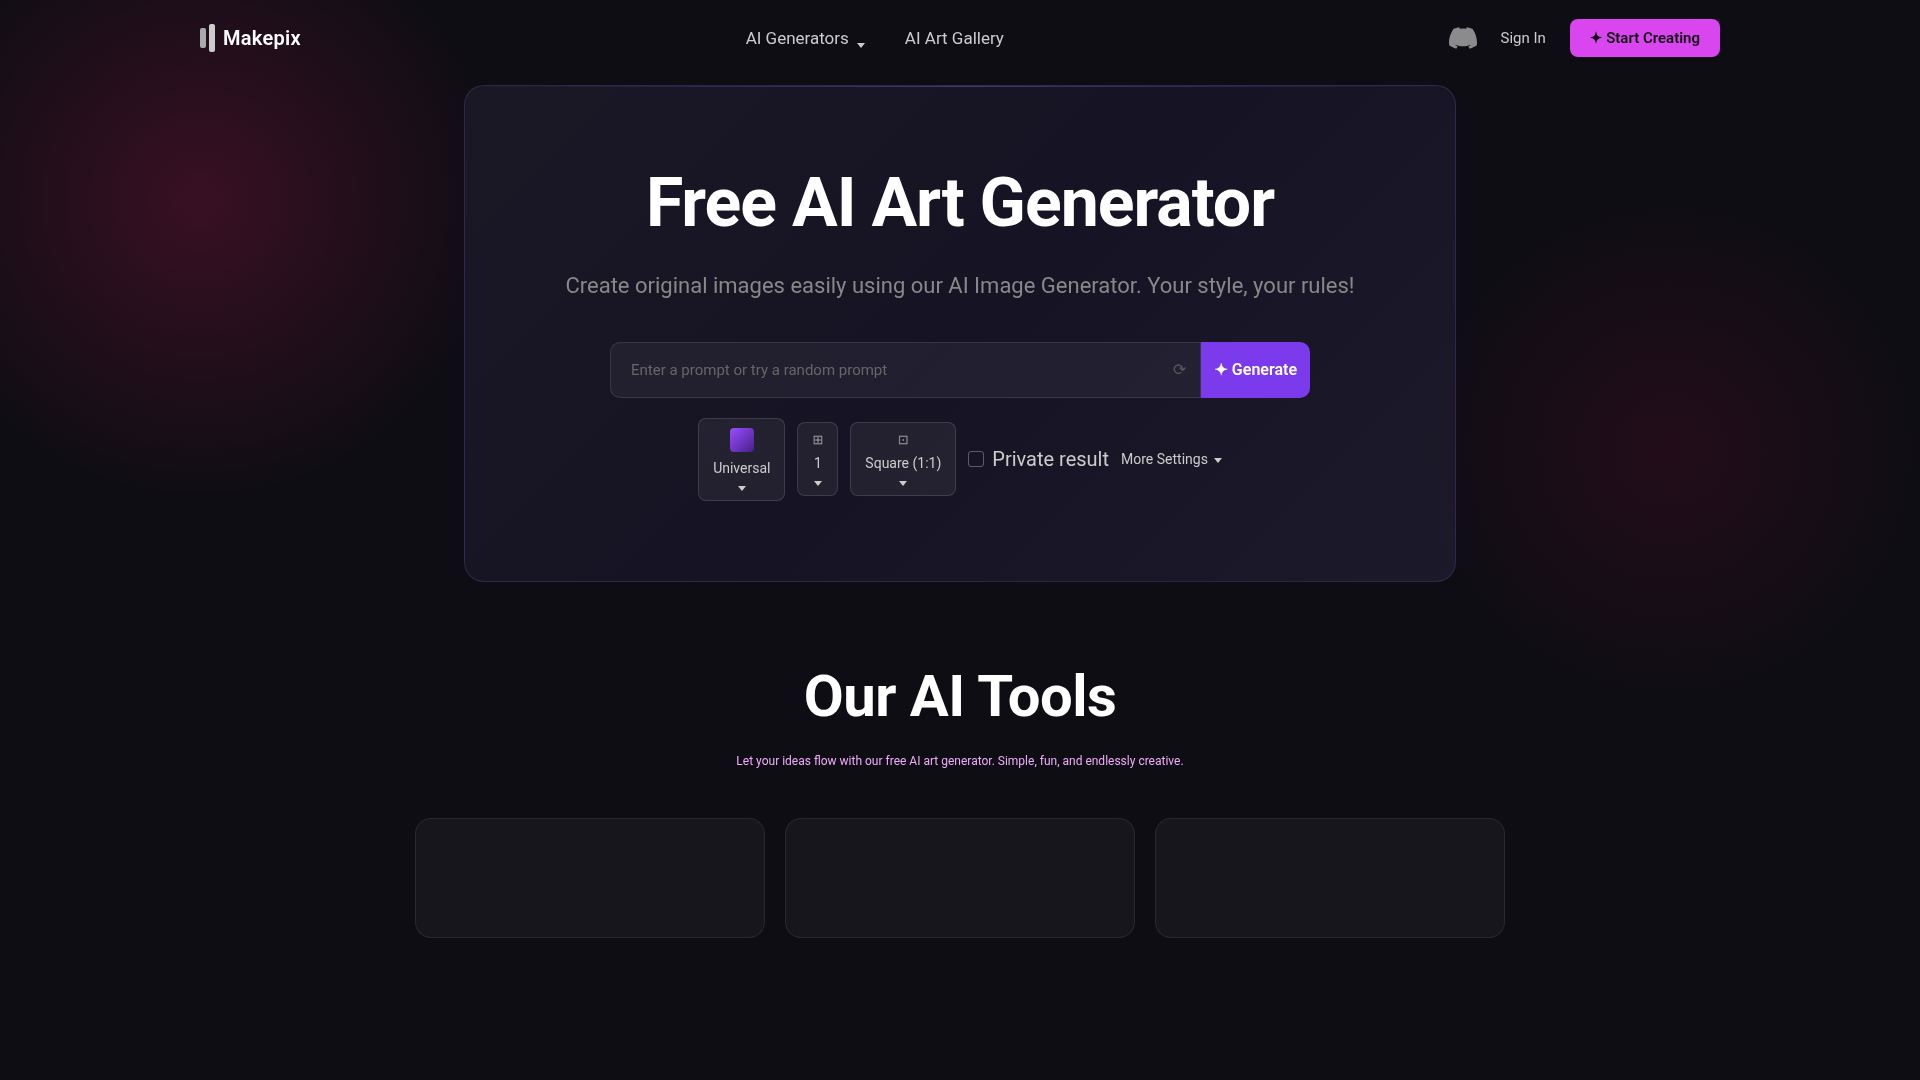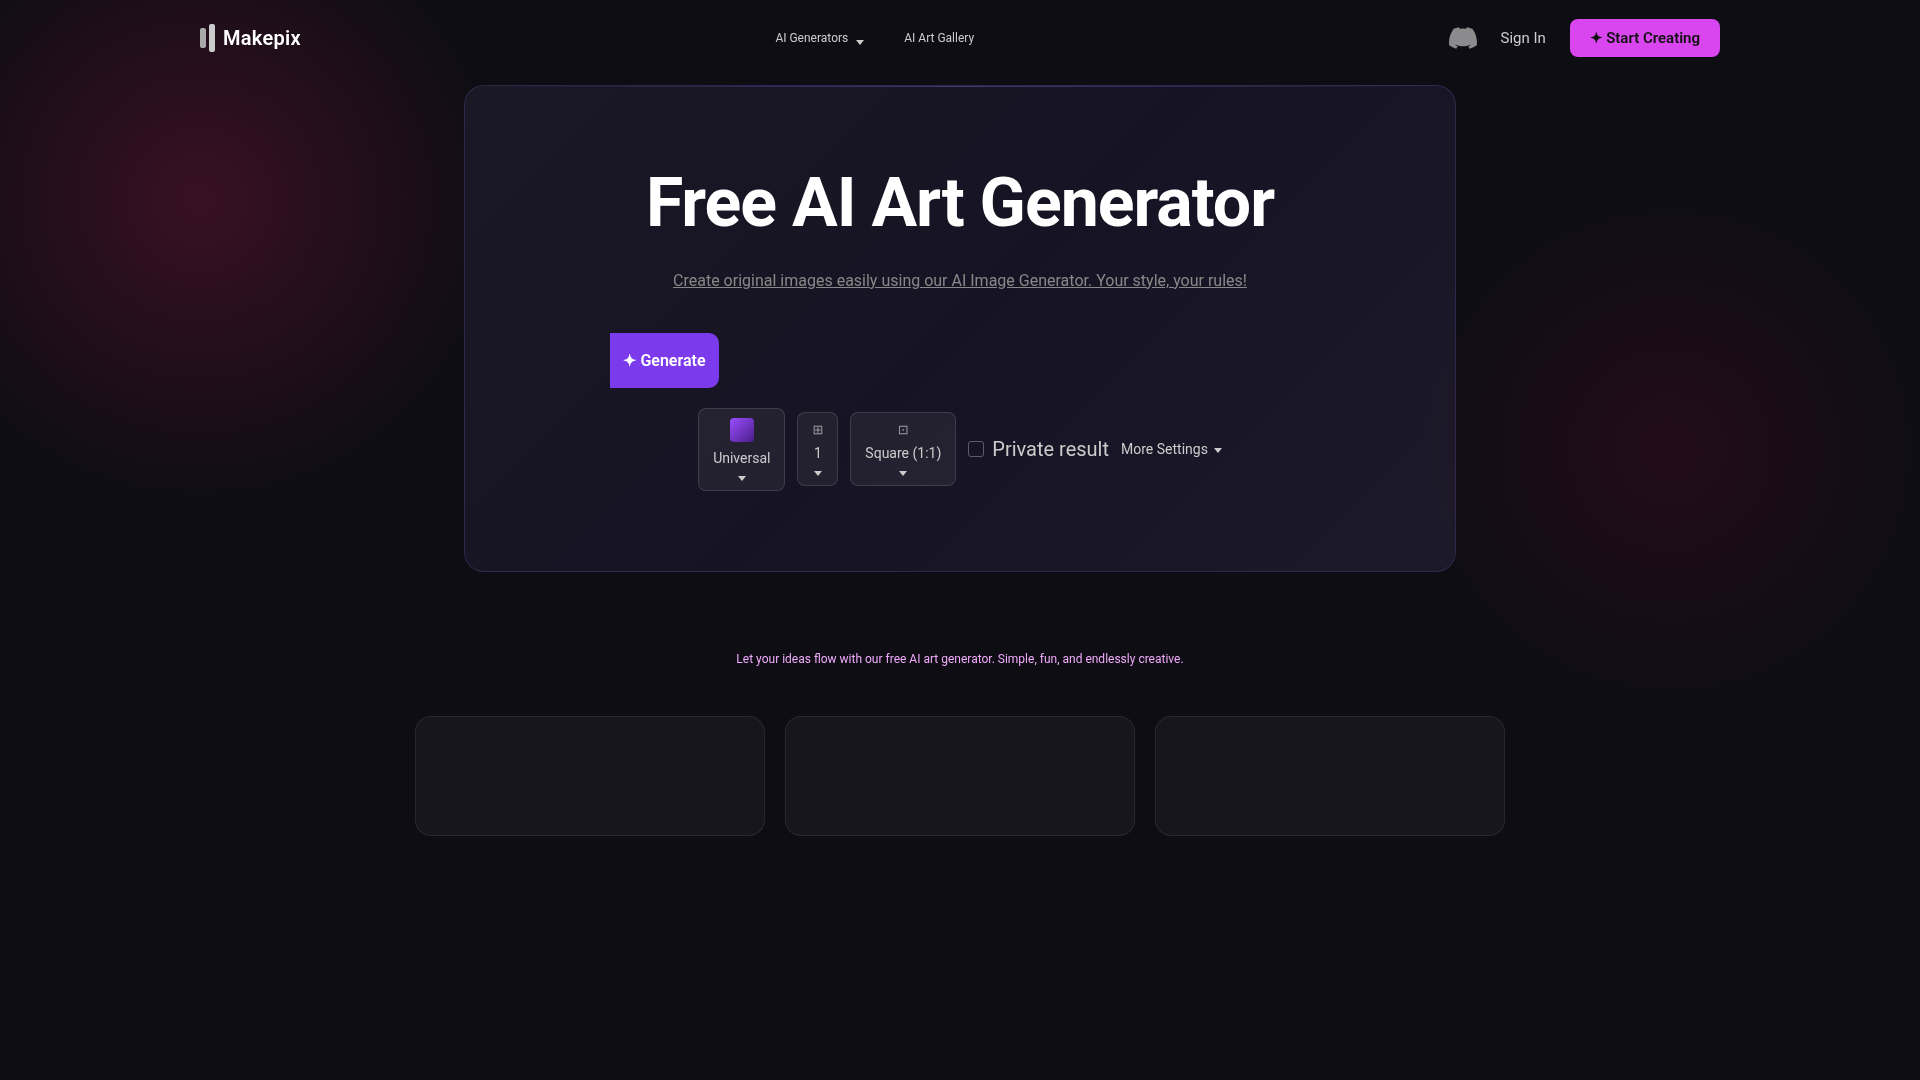--- a/index.html
+++ b/index.html
@@ -84,21 +84,21 @@
     .nav-center {
       display: flex;
       align-items: center;
       gap: 40px;
     }
 
     .nav-link {
       display: flex;
       align-items: flex-end;
       gap: 8px;
-      font-size: 12px;
+      font-size: 17px;
       color: #cccccc;
       cursor: pointer;
       text-decoration: none;
     }
 
     .chevron-down {
       width: 0;
       height: 0;
       border-left: 4px solid transparent;
       border-right: 4px solid transparent;
@@ -176,25 +176,24 @@
     .hero-title {
       font-size: 68px;
       font-weight: 700;
       color: #ffffff;
       line-height: 1.1;
       margin-bottom: 28px;
       letter-spacing: -1px;
     }
 
     .hero-subtitle {
-      font-size: 16px;
+      font-size: 22px;
       color: #888888;
       margin-bottom: 40px;
       line-height: 1.5;
-      text-decoration: underline;
     }
 
     
     .prompt-container {
       display: flex;
       gap: 0;
       margin-bottom: 20px;
       max-width: 700px;
       margin-left: auto;
       margin-right: auto;
@@ -379,20 +378,24 @@
     </button>
   </div>
 </nav>
 
 <div class="main-container">
   <div class="hero-card">
     <h1 class="hero-title">Free AI Art Generator</h1>
     <p class="hero-subtitle">Create original images easily using our AI Image Generator. Your style, your rules!</p>
 
     <div class="prompt-container">
+      <div class="prompt-input-wrapper">
+        <input type="text" class="prompt-input" placeholder="Enter a prompt or try a random prompt" style="">
+        <span class="refresh-icon">⟳</span>
+      </div>
       <button class="generate-btn">
         <span>✦ Generate</span>
       </button>
     </div>
 
     <div class="options-row">
       <div class="option-select">
         <div class="option-thumb"></div>
         <span>Universal</span>
         <div class="chevron-down"></div>
@@ -417,20 +420,21 @@
 
       <div class="more-settings">
         <span>More Settings</span>
         <div class="chevron-down"></div>
       </div>
     </div>
   </div>
 </div>
 
 <div class="bottom-section">
+  <h2 class="section-title">Our AI Tools</h2>
   <p class="section-subtitle">Let your ideas flow with our free AI art generator. Simple, fun, and endlessly creative.</p>
 
   <div class="tools-grid">
     <div class="tool-card"></div>
     <div class="tool-card"></div>
     <div class="tool-card"></div>
   </div>
 </div>
 
 </body></html>

